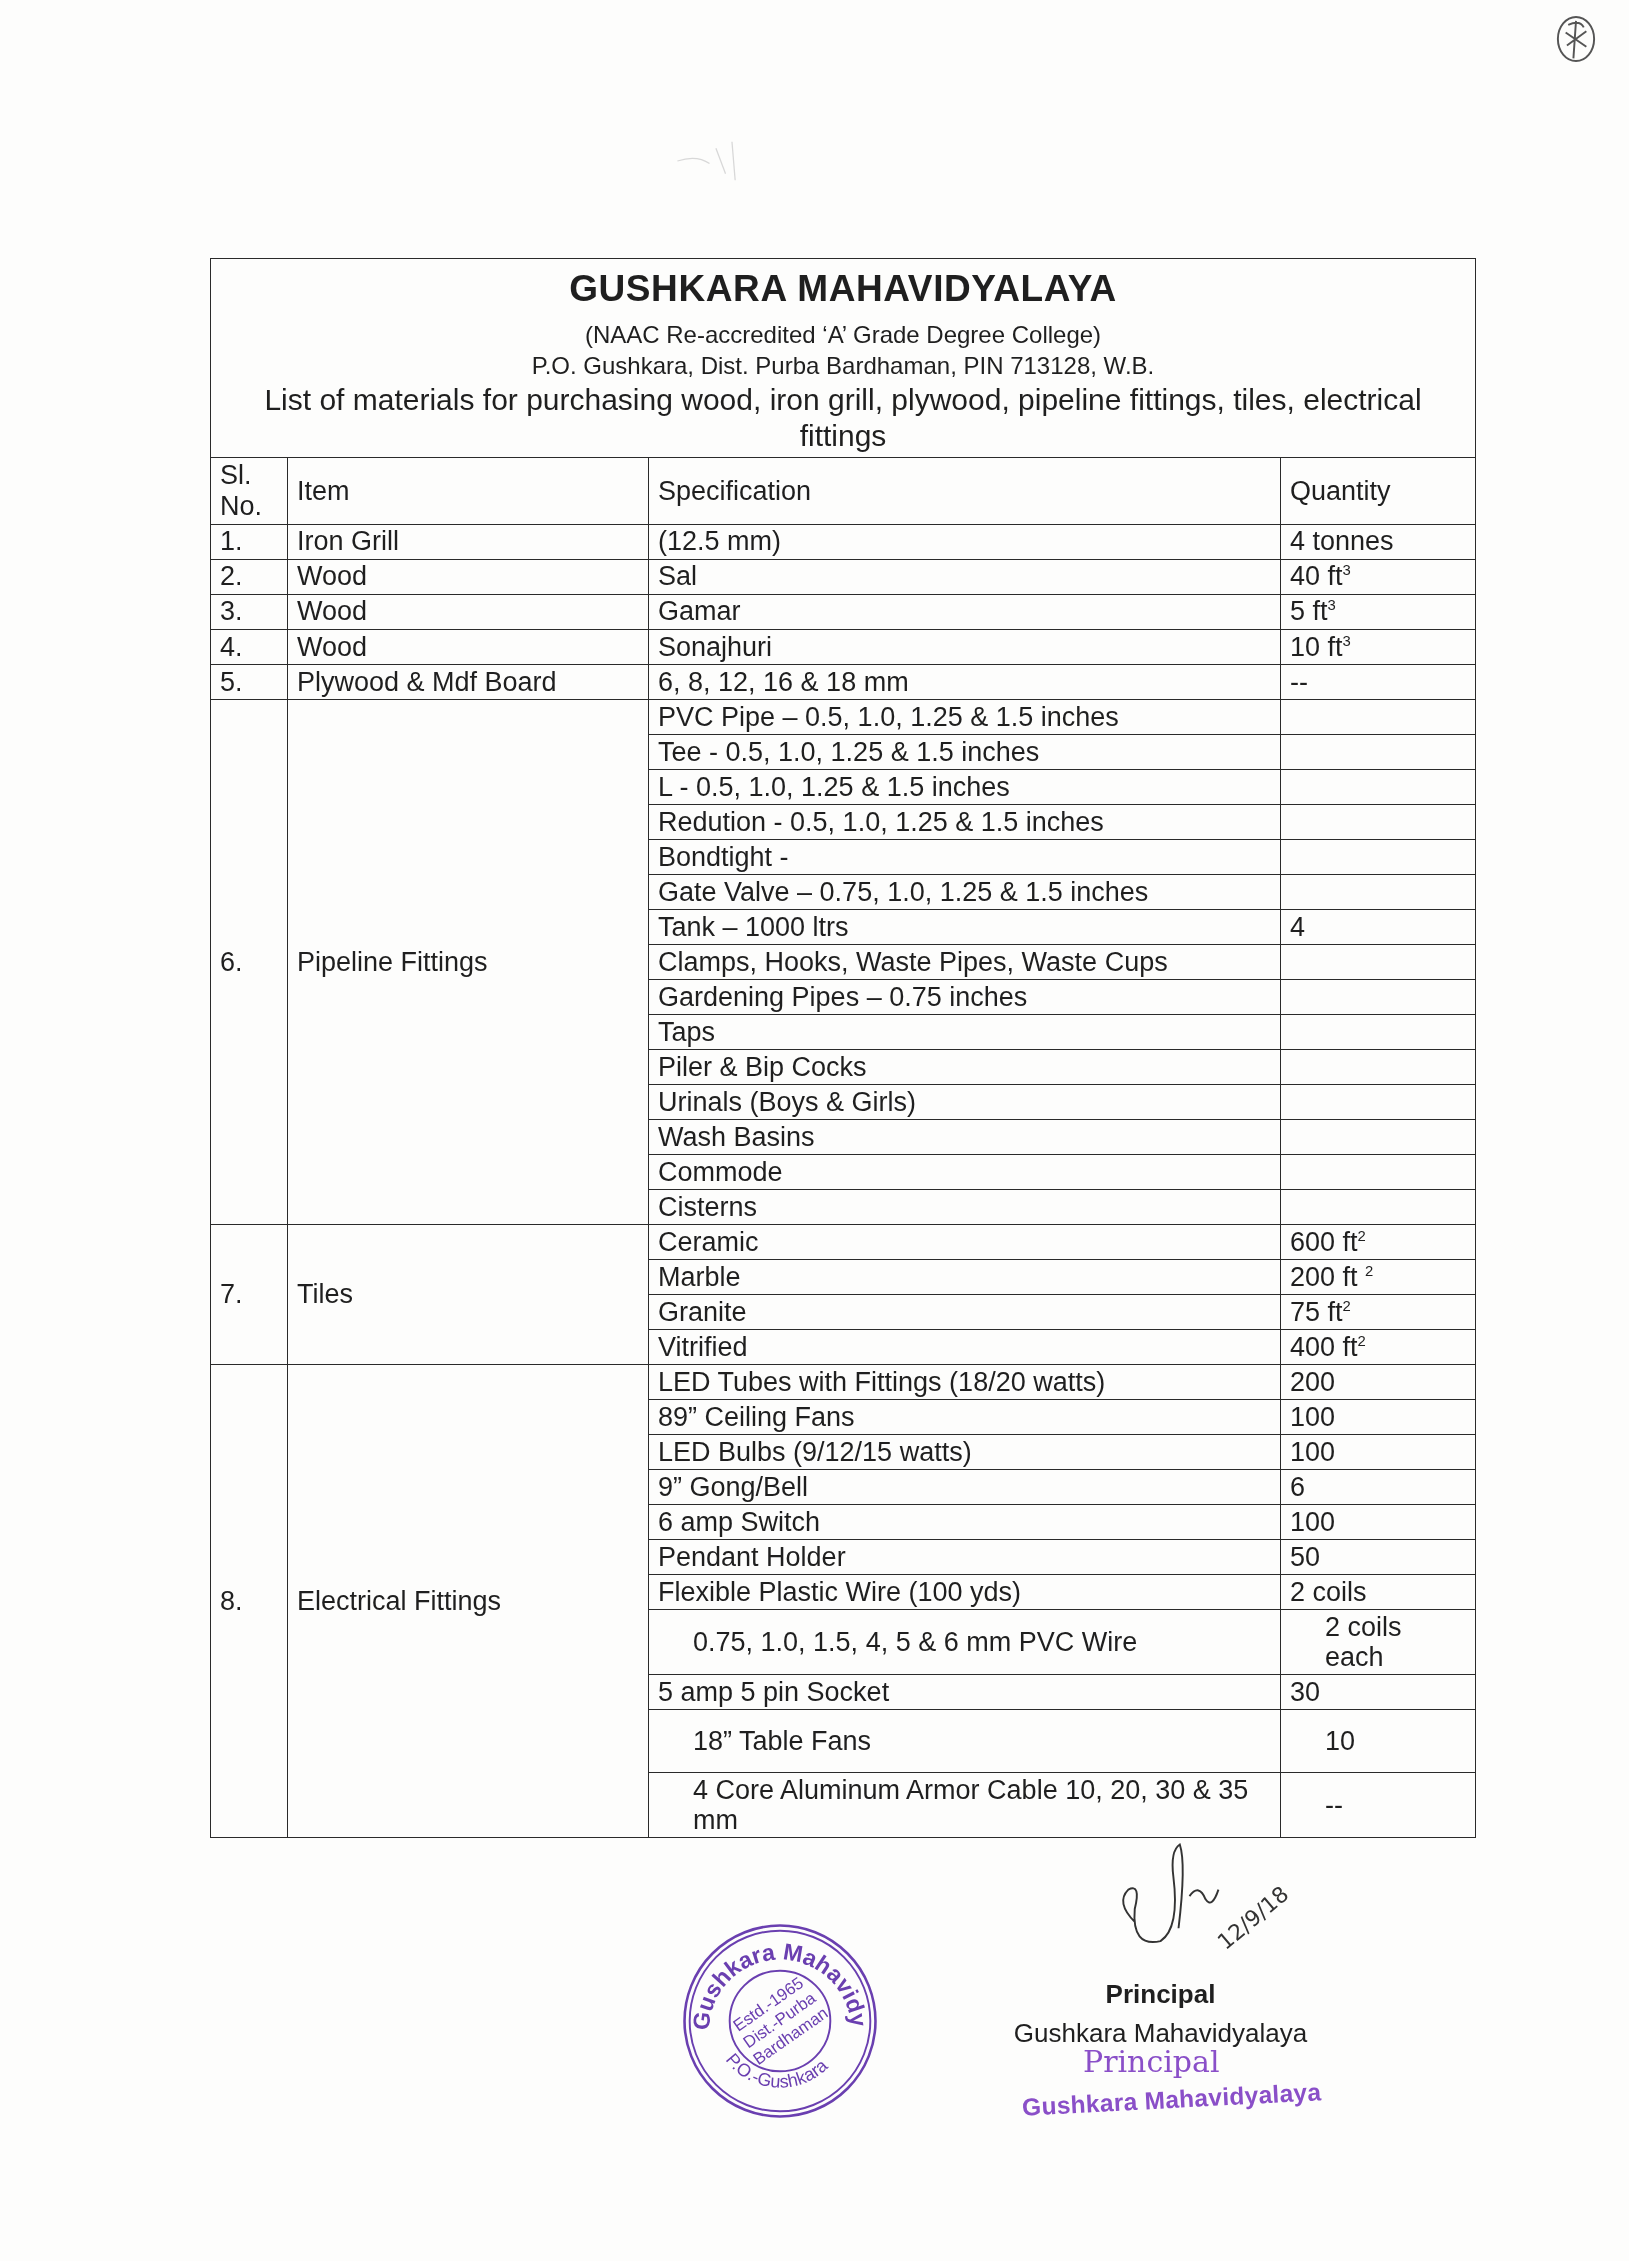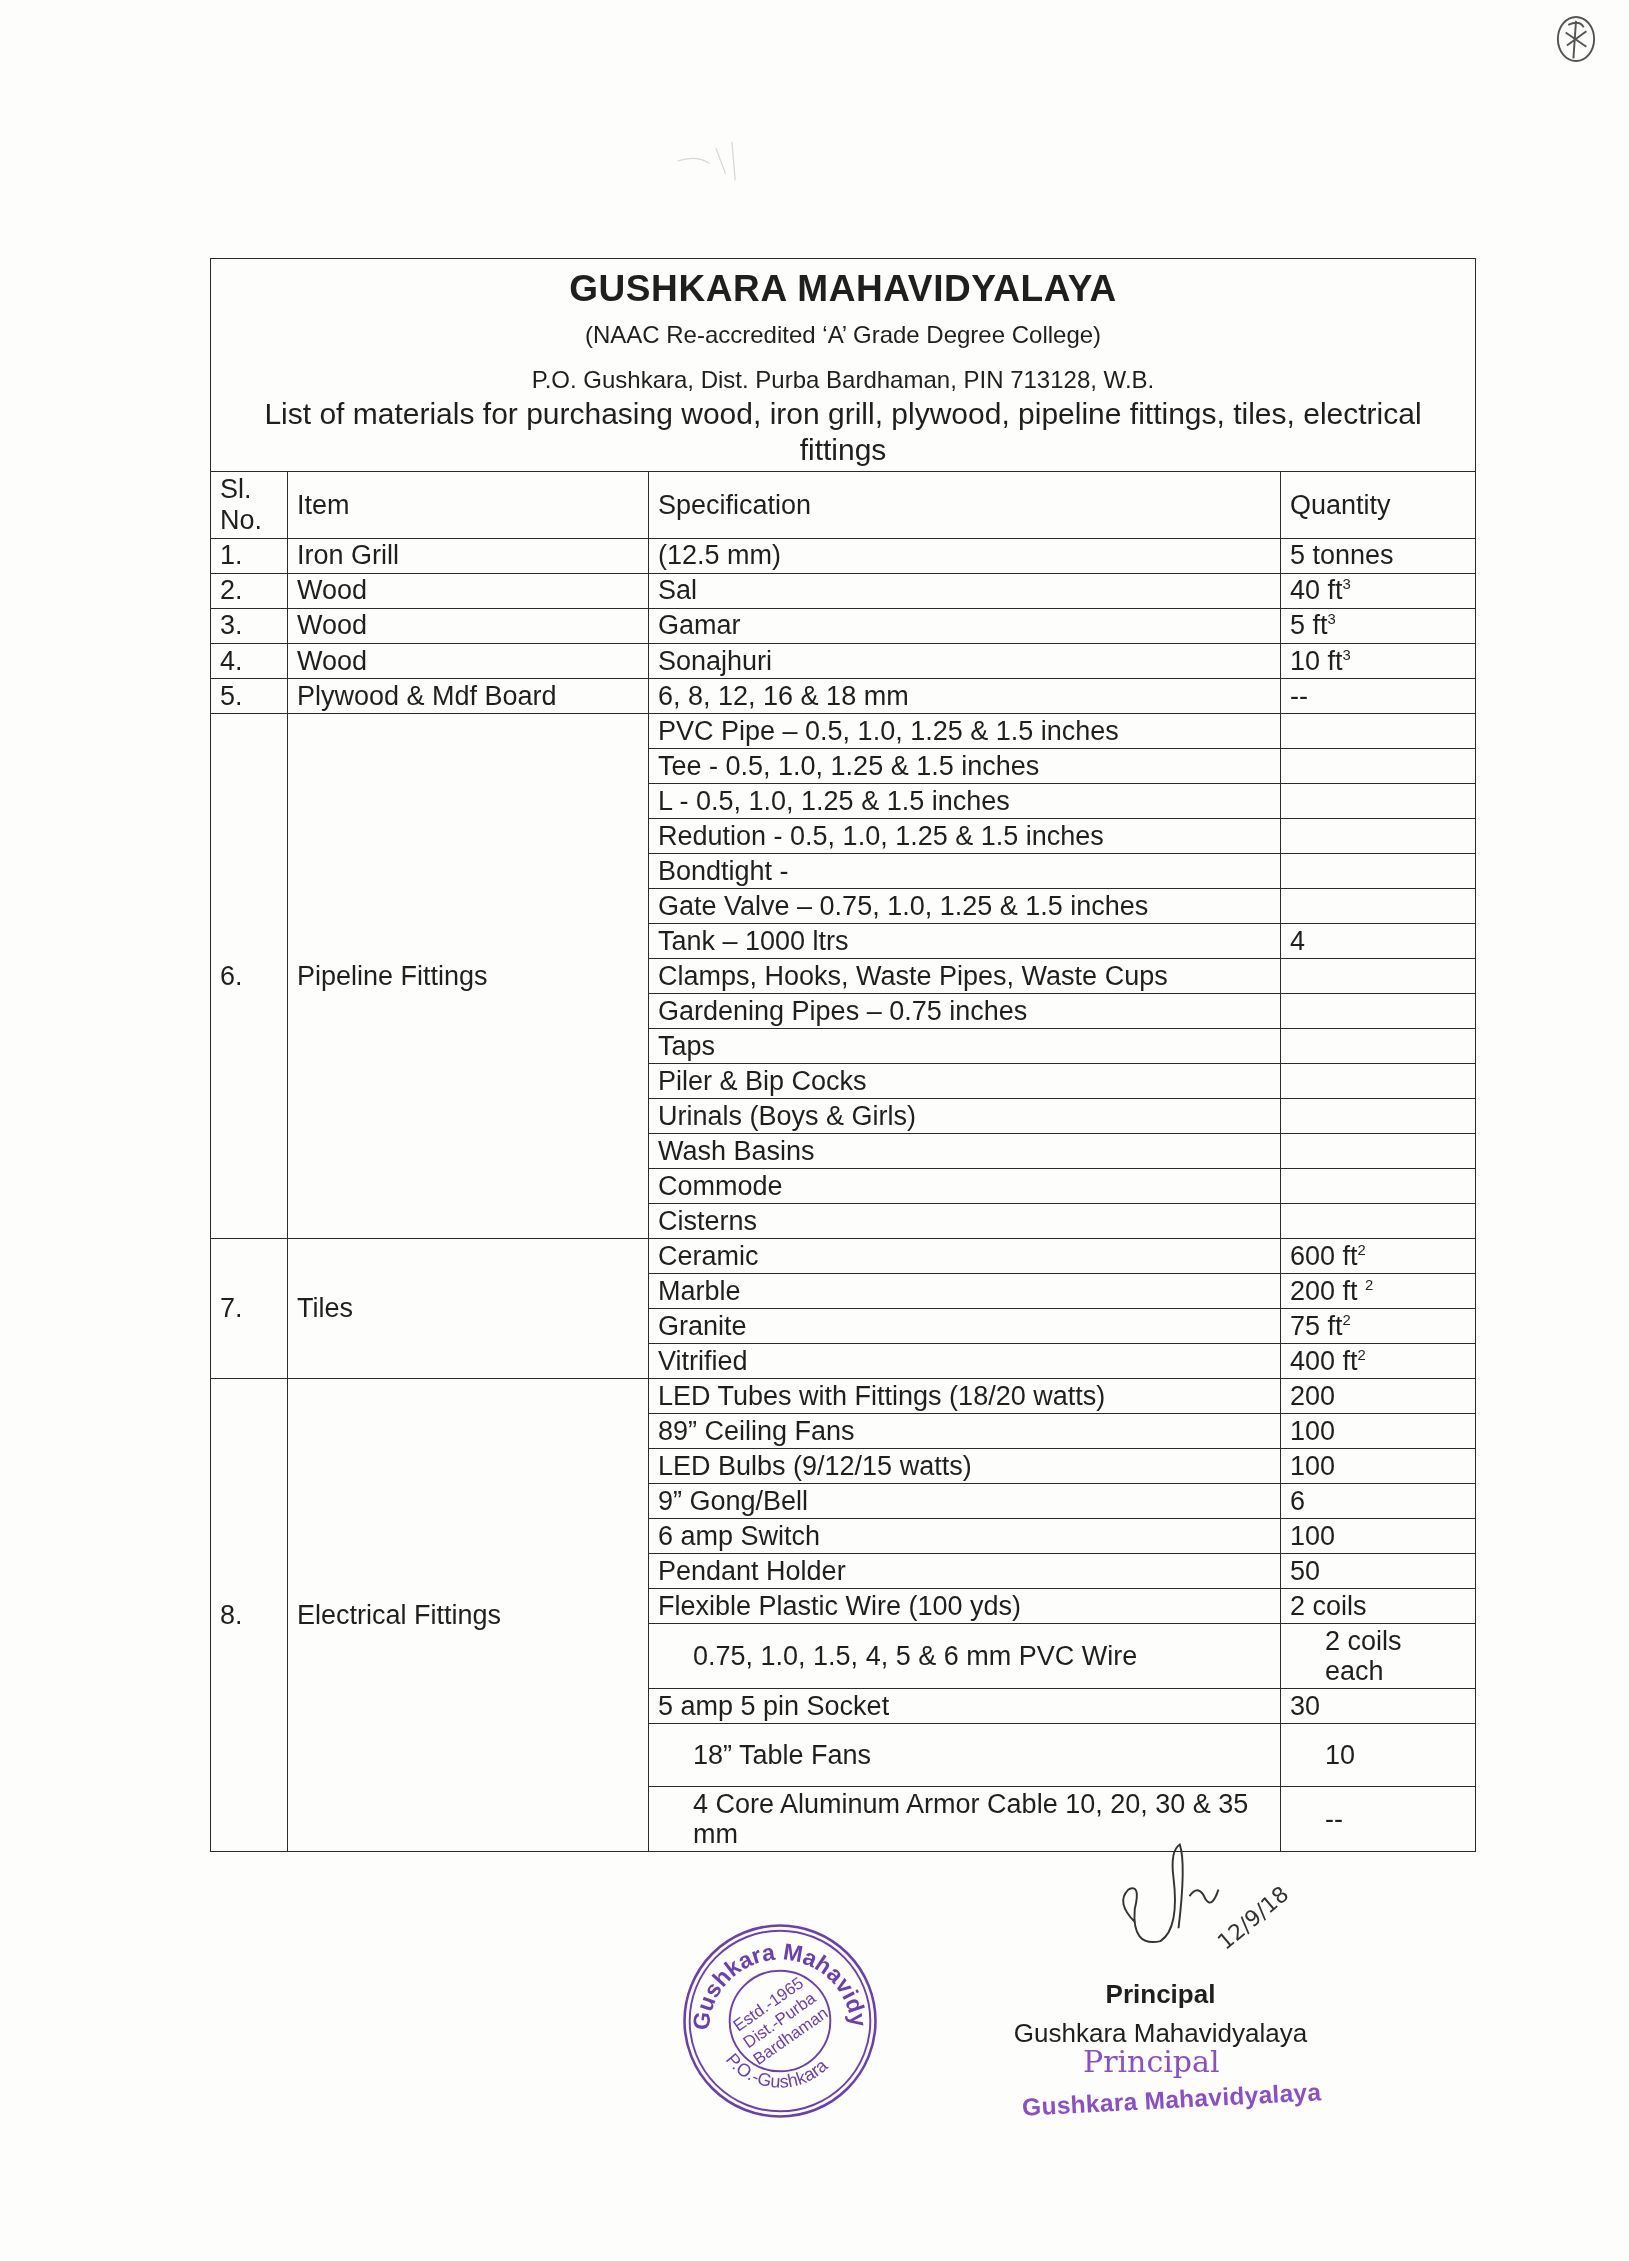--- a/index.html
+++ b/index.html
@@ -19,21 +19,21 @@
     position: absolute; left: 210px; top: 258px; width: 1265px;
     border-collapse: collapse; table-layout: fixed;
     font-size: 27px; line-height: 1.12;
   }
   .doc-table td, .doc-table th {
     border: 1.6px solid #2a2a2a; padding: 1.9px 9px; vertical-align: middle;
     font-weight: normal; text-align: left;
   }
   .header-cell { text-align: center !important; padding: 9px 13px 2.6px !important; }
   .college-name { font-weight: bold; font-size: 37px; letter-spacing: 0.6px; margin-bottom: 13px; }
-  .accreditation { font-size: 24px; margin-bottom: 18px; }
+  .accreditation { font-size: 24px; margin-bottom: 4px; }
   .address { font-size: 24px; margin-bottom: 2px; }
   .doc-title { font-weight: normal; font-size: 30px; line-height: 1.2; }
   .col-sl { width: 77px; }
   .col-item { width: 361px; }
   .col-spec { width: 632px; }
   .col-qty { width: 195px; }
   .head-row td { height: 62px; }
   .data-row td { height: 29px; }
   .tall-row td { height: 58px; padding-left: 44px; }
   sup { font-size: 0.55em; vertical-align: 0.7em; line-height: 0; }
@@ -90,21 +90,21 @@
     <tr class="head-row">
       <td style="width:52px">Sl. No.</td>
       <td>Item</td>
       <td>Specification</td>
       <td>Quantity</td>
     </tr>
   <tr class="data-row">
         <td>1.</td>
         <td>Iron Grill</td>
         <td>(12.5 mm)</td>
-        <td><span>5 tonnes</span></td>
+        <td><span>4 tonnes</span></td>
       </tr>
       <tr class="data-row">
         <td>2.</td>
         <td>Wood</td>
         <td>Sal</td>
         <td><span>40 ft</span><sup>3</sup></td>
       </tr>
       <tr class="data-row">
         <td>3.</td>
         <td>Wood</td>

